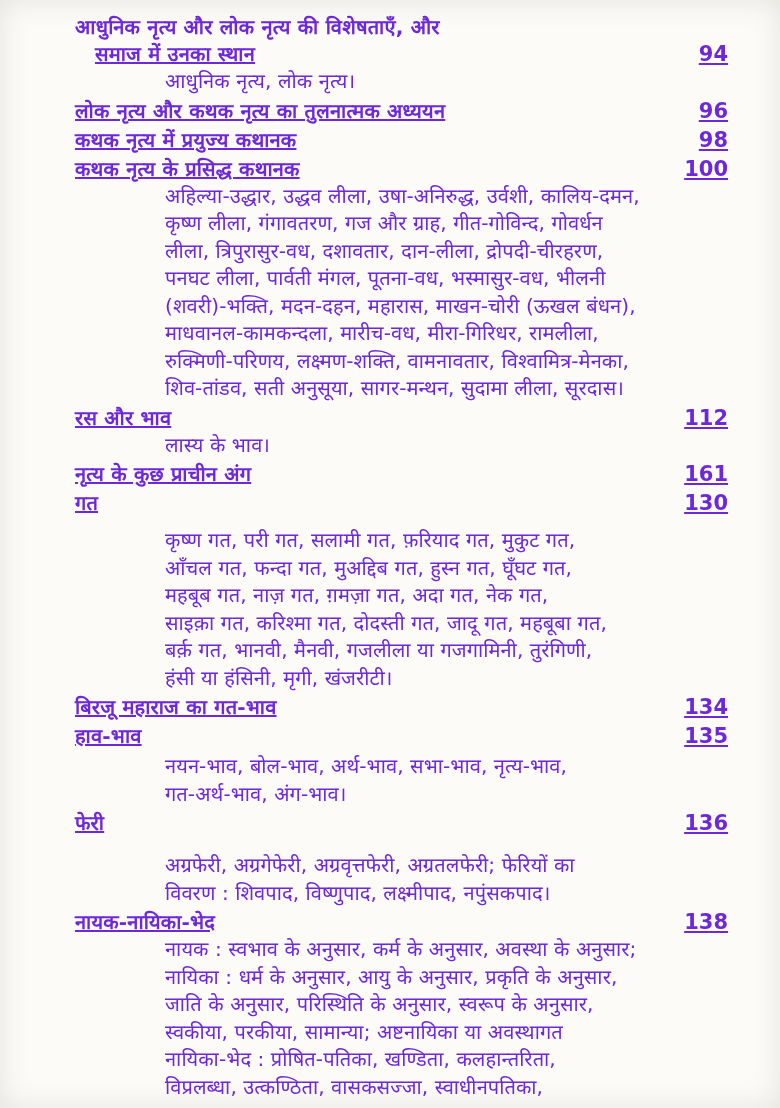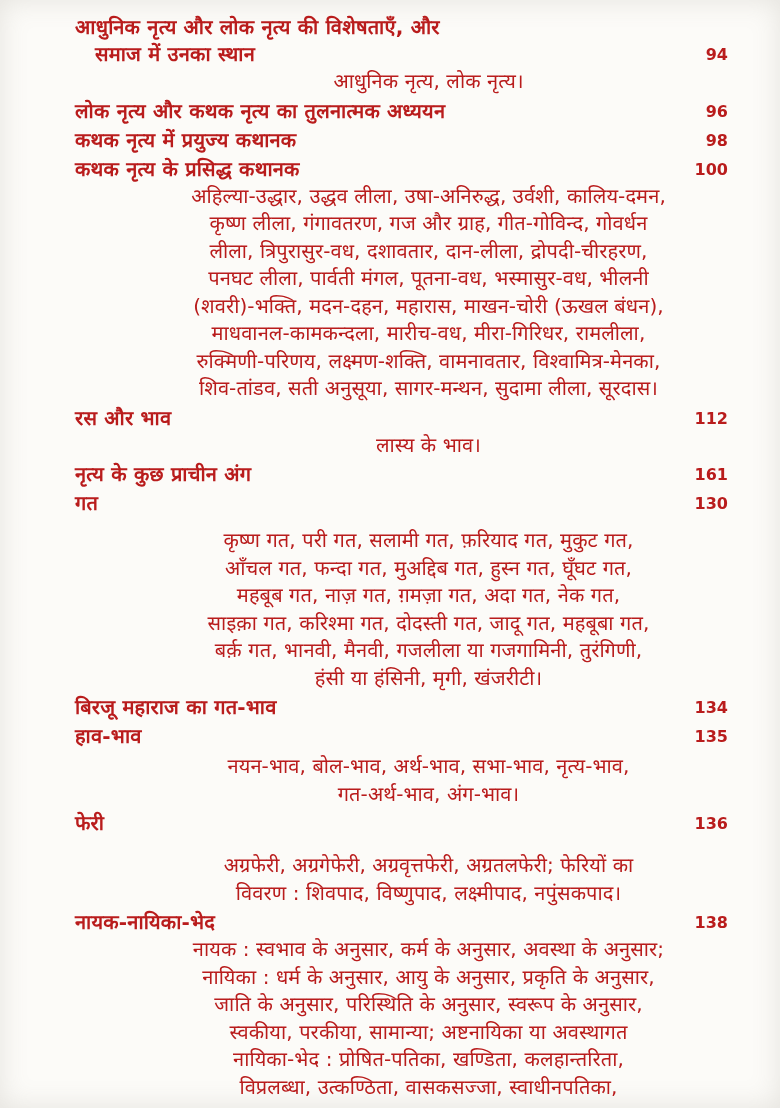--- a/index.html
+++ b/index.html
@@ -3,62 +3,62 @@
 <meta charset="utf-8">
 <style>
   * { margin: 0; padding: 0; box-sizing: border-box; }
   html, body { width: 780px; background: #f4f3f0; }
   body { font-family: "DejaVu Sans", "Liberation Sans", sans-serif; }
 
   .scan-page {
     width: 780px;
     height: 1108px;
     background: #fcfbf8;
-    color: #b91c1c;
+    color: #6d28d9;
     overflow: hidden;
     padding: 12px 52px 0 75px;
     box-shadow: inset 0 0 28px rgba(120,115,105,0.18);
   }
 
   .toc { width: 100%; }
 
   .entry { margin-top: 2px; }
 
   .entry-row {
     display: flex;
     justify-content: space-between;
     align-items: flex-start;
+    text-decoration: underline;
   }
 
   .entry-title {
     font-weight: 700;
     font-size: 20px;
     line-height: 27px;
     letter-spacing: 0.2px;
   }
 
   .entry-title.wrap-indent { padding-left: 20px; }
 
   .page-num {
     font-weight: 700;
-    font-size: 16px;
+    font-size: 21px;
     line-height: 27px;
     flex: 0 0 auto;
     padding-left: 10px;
   }
 
   .entry-desc {
     margin-left: 90px;       
     margin-right: 36px;
     font-weight: 400;
     font-size: 20px;
     line-height: 27.5px;
     white-space: pre-line;   
     letter-spacing: 0.1px;
-    text-align: center;
   }
 </style>
 </head>
 <body>
 
 <div class="scan-page">
   <div class="toc">
 
     <div class="entry">
       <div class="entry-title">आधुनिक नृत्य और लोक नृत्य की विशेषताएँ, और</div>

